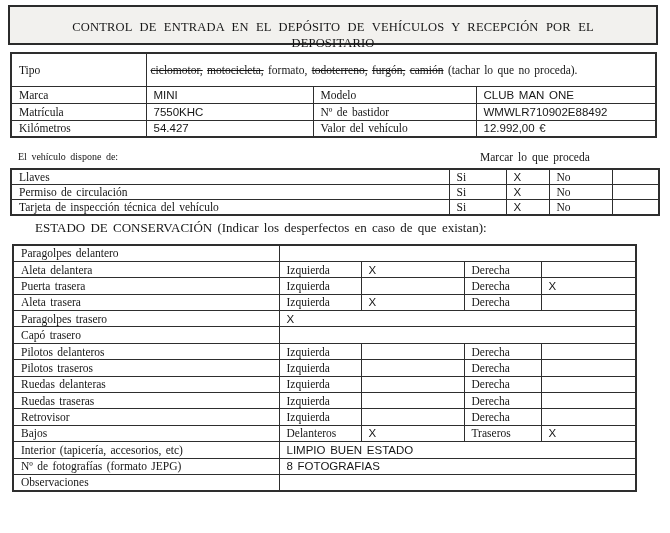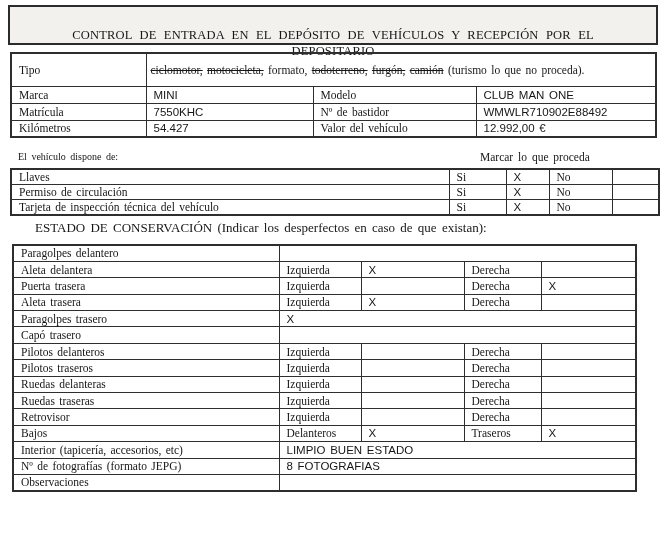--- a/index.html
+++ b/index.html
@@ -6,21 +6,21 @@
   html,body { background:#ffffff; }
   .page {
     position:relative; width:670px; height:533px; background:#ffffff;
     font-family:"Liberation Serif", serif; color:#161616; overflow:hidden;
   }
   
   .title-box {
     position:absolute; left:8px; top:5px; width:650px; height:40px;
     border:2px solid #2b2b2b; background:#f2f1ee;
     text-align:center; font-size:12.5px; line-height:16px;
-    padding-top:20px; word-spacing:4px; letter-spacing:0.2px;
+    padding-top:12px; word-spacing:4px; letter-spacing:0.2px;
   }
   
   table.tbl {
     position:absolute; border-collapse:collapse; table-layout:fixed;
     border:2px solid #2e2e2e;
   }
   table.tbl td {
     border:1px solid #2e2e2e; font-size:11.5px; line-height:14px;
     padding:0 2px 0 7px; vertical-align:middle; overflow:hidden;
     white-space:nowrap; word-spacing:1.5px;
@@ -65,21 +65,21 @@
     <tbody>
     <tr class="tipo-row">
       <td>Tipo</td>
       <td colspan="3" class="tipo-val">
         <span class="struck">ciclomotor,</span>
         <span class="struck">motocicleta,</span>
         <span>formato,</span>
         <span class="struck">todoterreno,</span>
         <span class="struck">furgón,</span>
         <span class="struck">camión</span>
-        <span>(turismo lo que no proceda).</span>
+        <span>(tachar lo que no proceda).</span>
       </td>
     </tr>
     <tr class="field-row">
       <td>Marca</td>
       <td class="sans">MINI</td>
       <td>Modelo</td>
       <td class="sans">CLUB MAN ONE</td>
     </tr>
     <tr class="field-row">
       <td>Matrícula</td>

